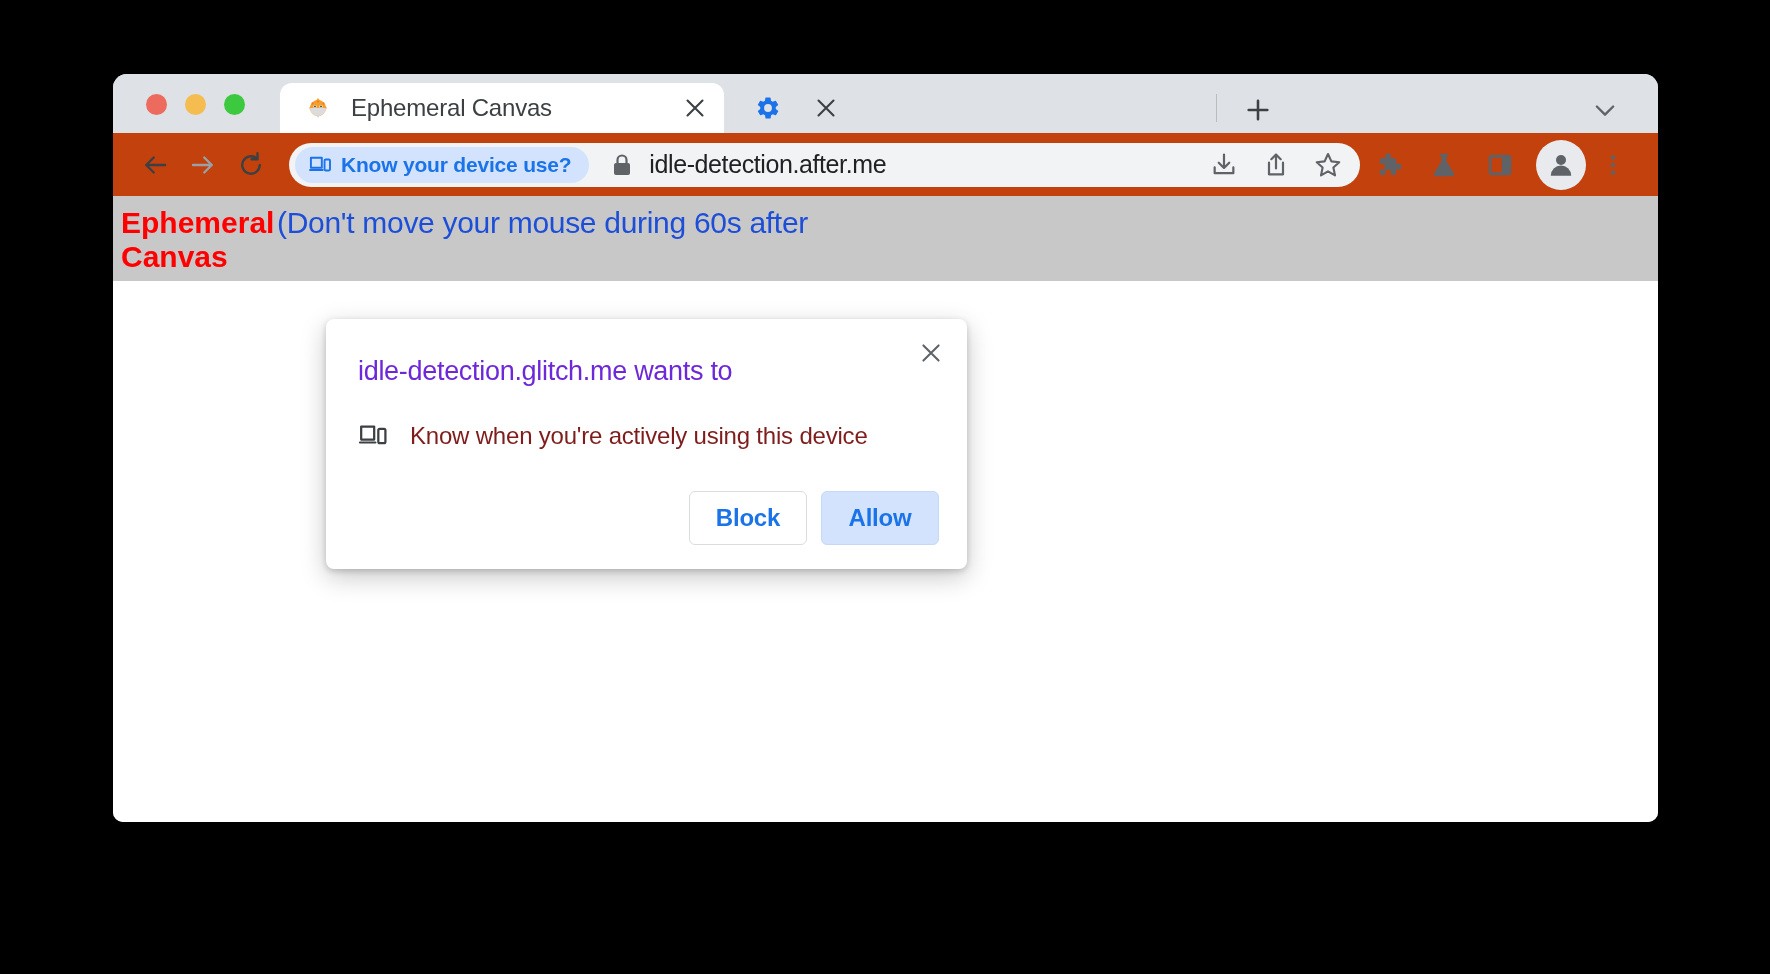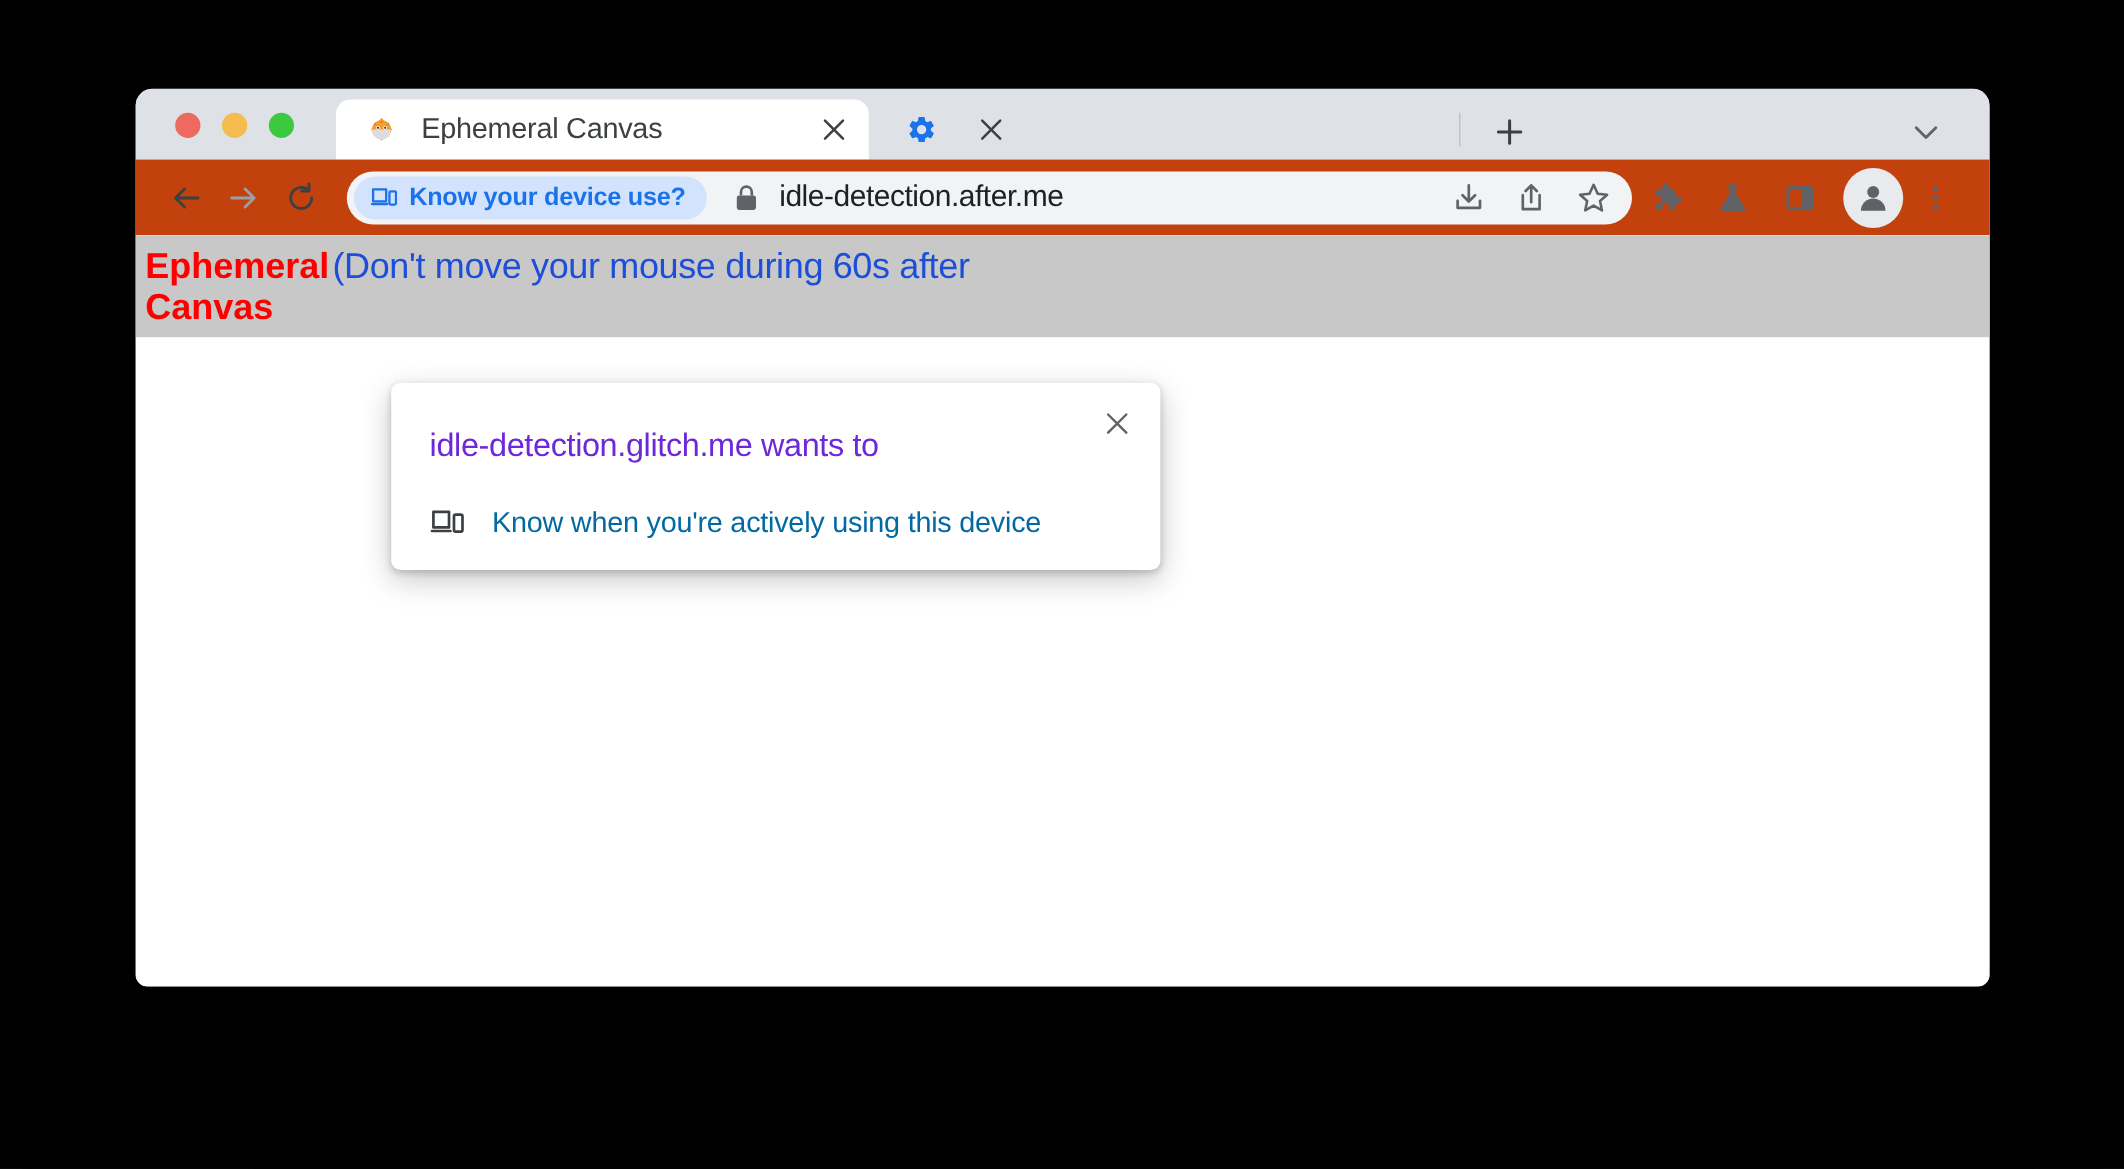--- a/index.html
+++ b/index.html
@@ -332,21 +332,21 @@
     flex: 0 0 34px;
     width: 34px;
     height: 30px;
     display: flex;
     align-items: center;
     justify-content: flex-start;
     margin-right: 18px;
   }
   #dialog-permission-label {
     font-size: 24px;
-    color: #0369a1;
+    color: #7f1d1d;
     letter-spacing: -0.2px;
     text-align: center;
   }
 
   #dialog-actions {
     display: flex;
     justify-content: flex-end;
     gap: 14px;
     margin-top: 40px;
   }
@@ -566,17 +566,21 @@
           <span class="perm-icon">
             <svg width="30" height="26" viewBox="0 0 24 22">
               <path d="M2 3 H13 V14 H2 Z" fill="none" stroke="#3c4043" stroke-width="1.9" stroke-linejoin="round"></path>
               <path d="M1 16.5 H14" stroke="#3c4043" stroke-width="1.9" stroke-linecap="round"></path>
               <rect x="16.5" y="5" width="6" height="12" rx="1.2" fill="none" stroke="#3c4043" stroke-width="1.9"></rect>
             </svg>
           </span>
           <span id="dialog-permission-label">Know when you're actively using this device</span>
         </div>
 
+        <div id="dialog-actions">
+          <div class="dlg-btn" id="block-button">Block</div>
+          <div class="dlg-btn" id="allow-button">Allow</div>
+        </div>
       </div>
 
     </div>
   </div>
 </div>
 
 </body></html>

